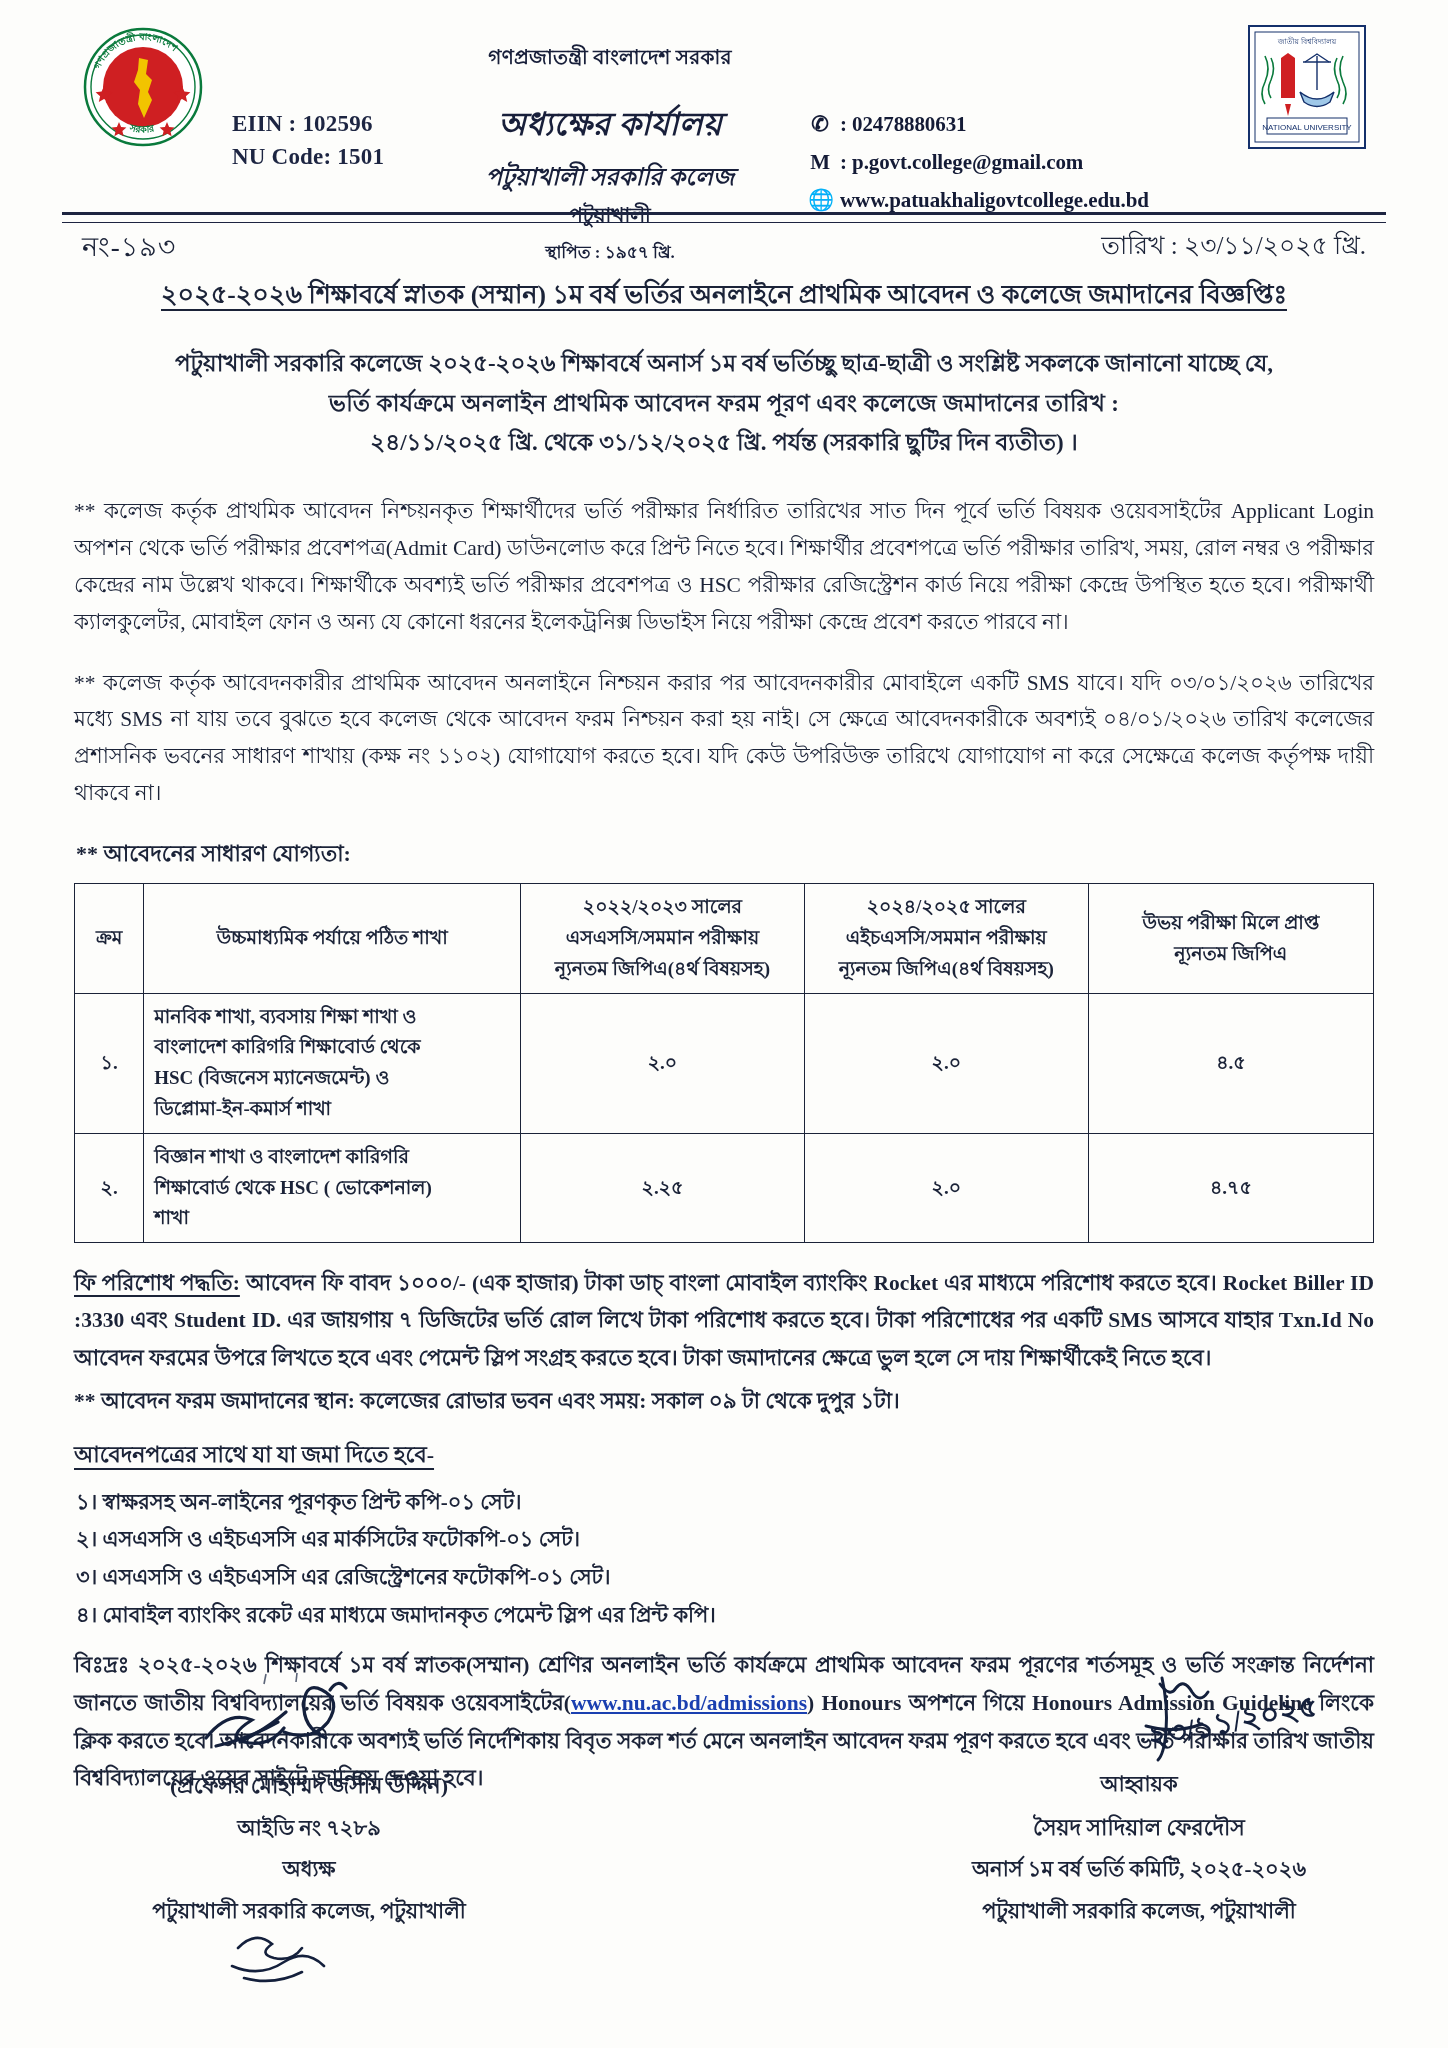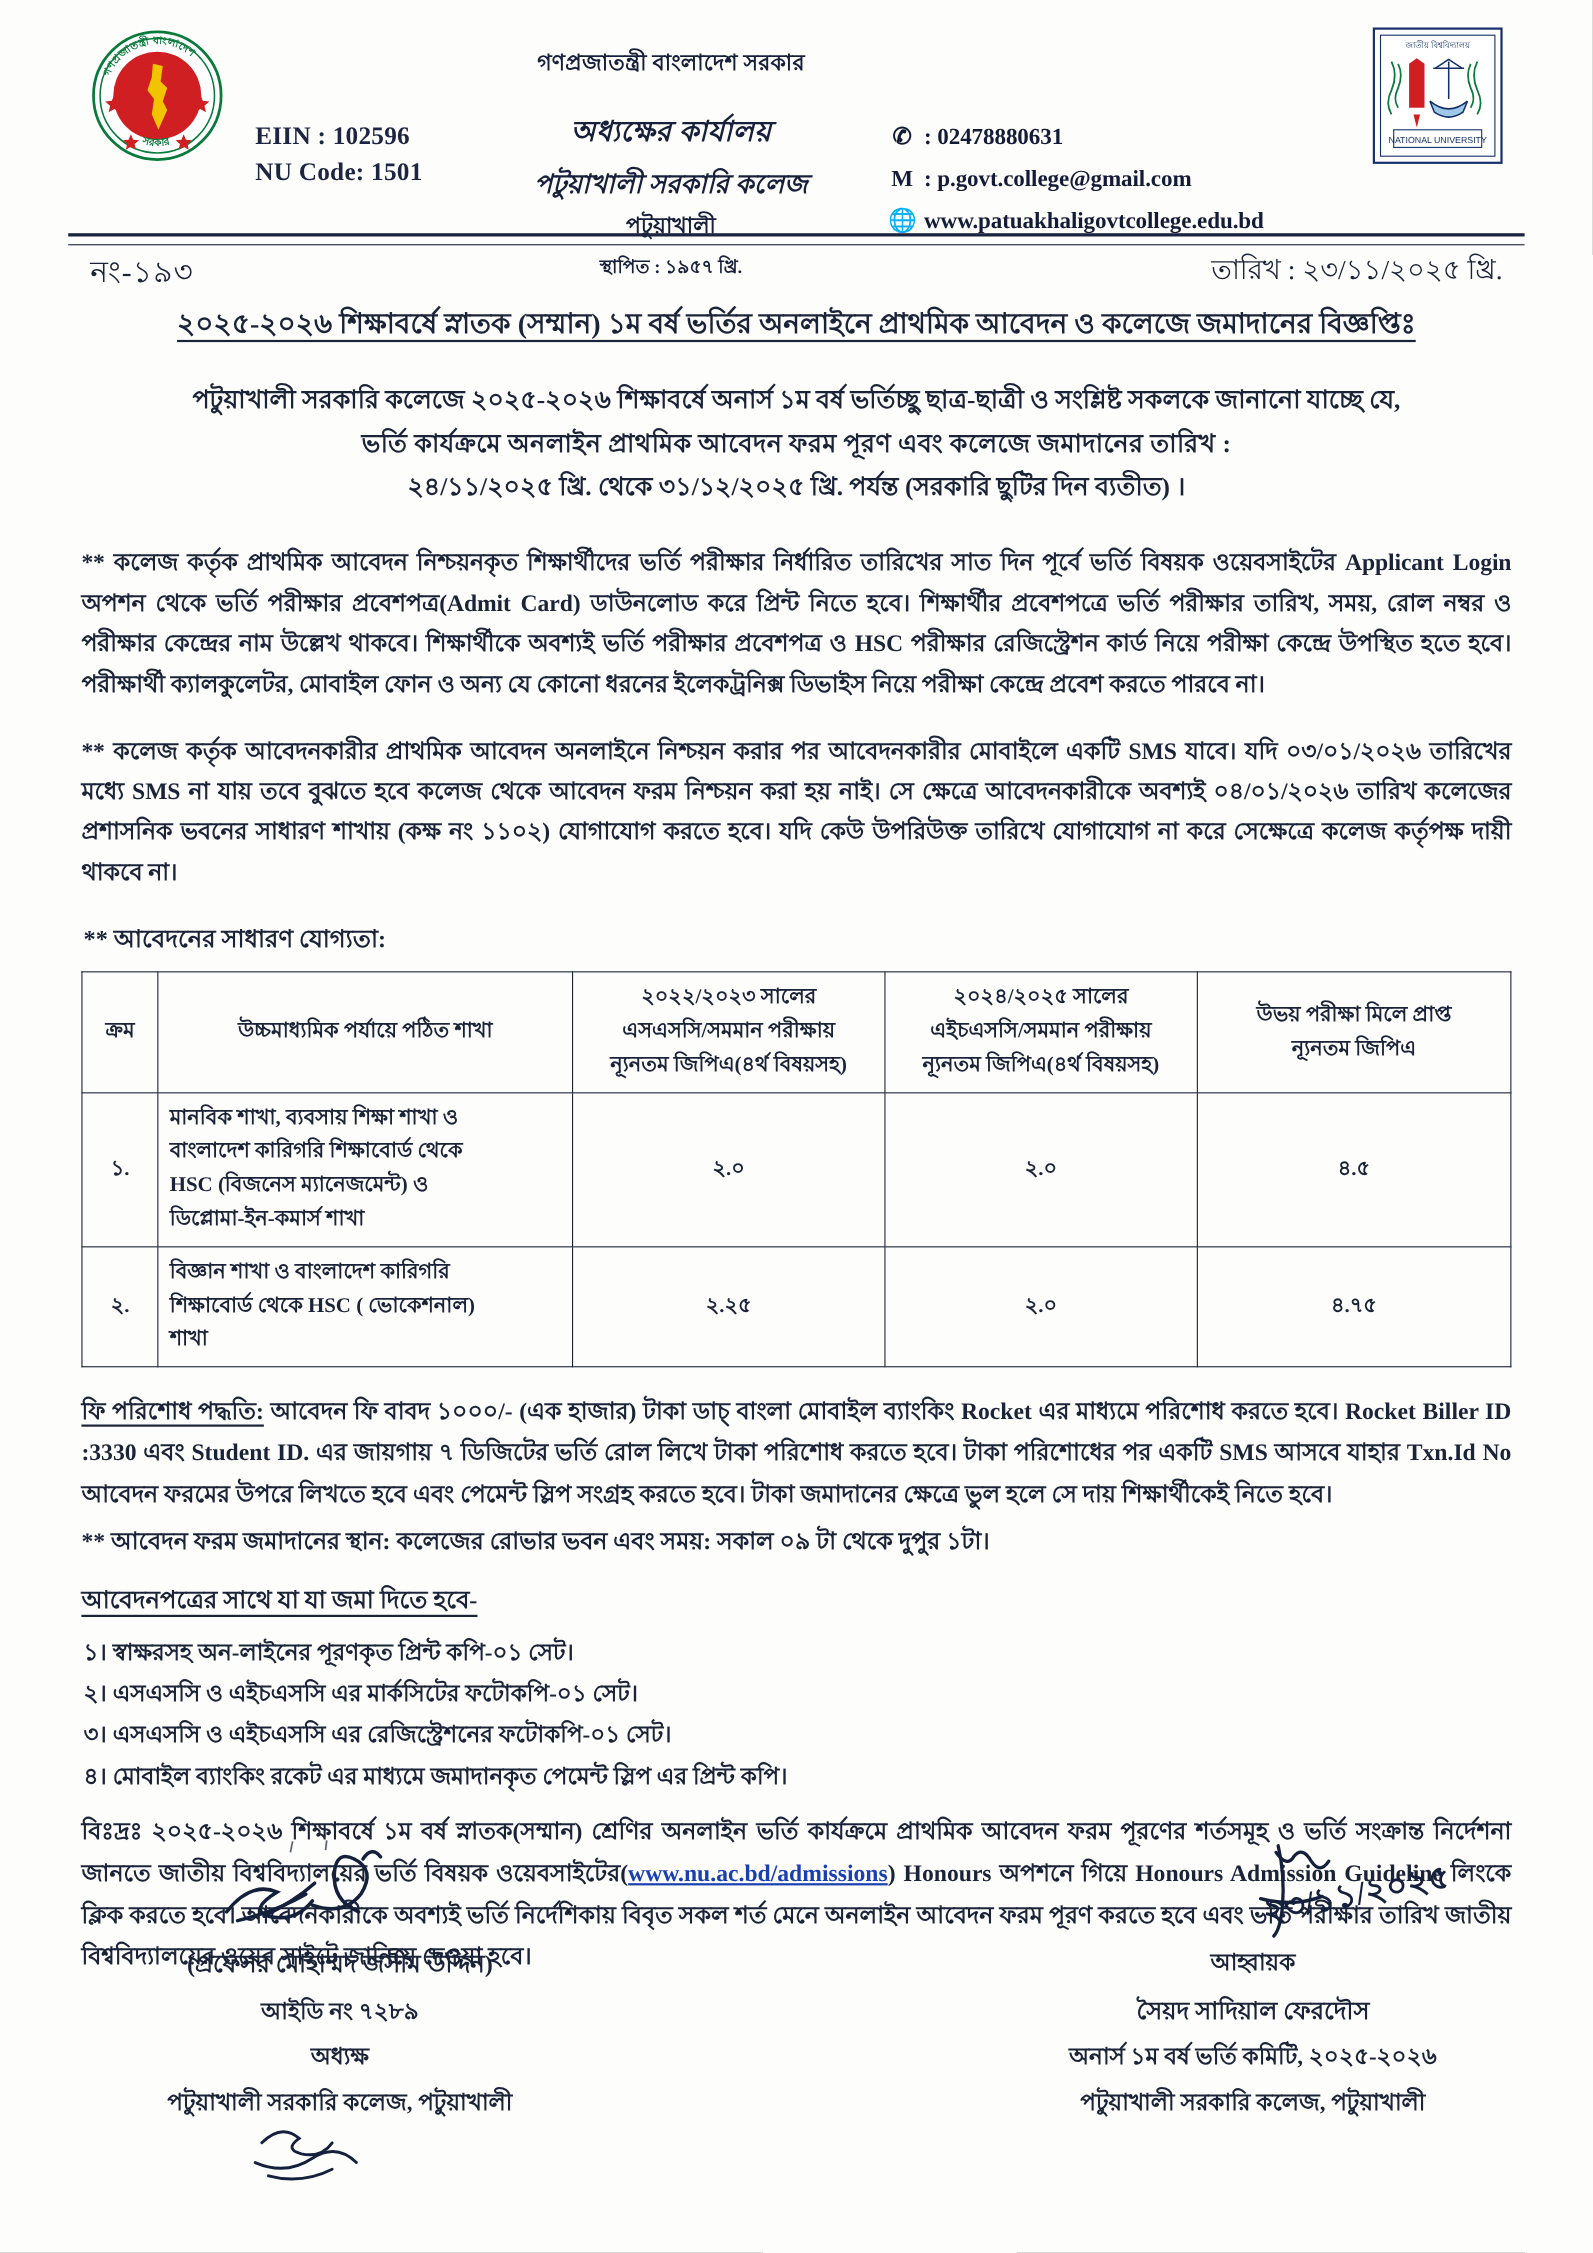--- a/index.html
+++ b/index.html
@@ -61,21 +61,21 @@
     text-align: center;
     color: #181f3a;
   }
   .cb-l1 {
     font-size: 20px;
     font-weight: bold;
     letter-spacing: .2px;
     margin-bottom: 24px;
   }
   .cb-l2 {
-    font-size: 26px;
+    font-size: 32px;
     font-weight: bold;
     font-style: italic;
     margin-bottom: 5px;
     letter-spacing: .3px;
   }
   .cb-l3 {
     font-size: 24px;
     font-weight: bold;
     font-style: italic;
     margin-bottom: 2px;
@@ -159,21 +159,21 @@
     line-height: 1.72;
     margin-bottom: 30px;
   }
   .lead .l2 { letter-spacing: .4px; }
 
   .para {
     font-size: 21.5px;
     line-height: 1.72;
     text-align: justify;
     margin-bottom: 24px;
-    font-weight: bold;
+    font-weight: normal;
     letter-spacing: -0.1px;
   }
 
   .sec-label {
     font-size: 22px;
     font-weight: bold;
     margin: 0 0 10px 2px;
   }
 
   

